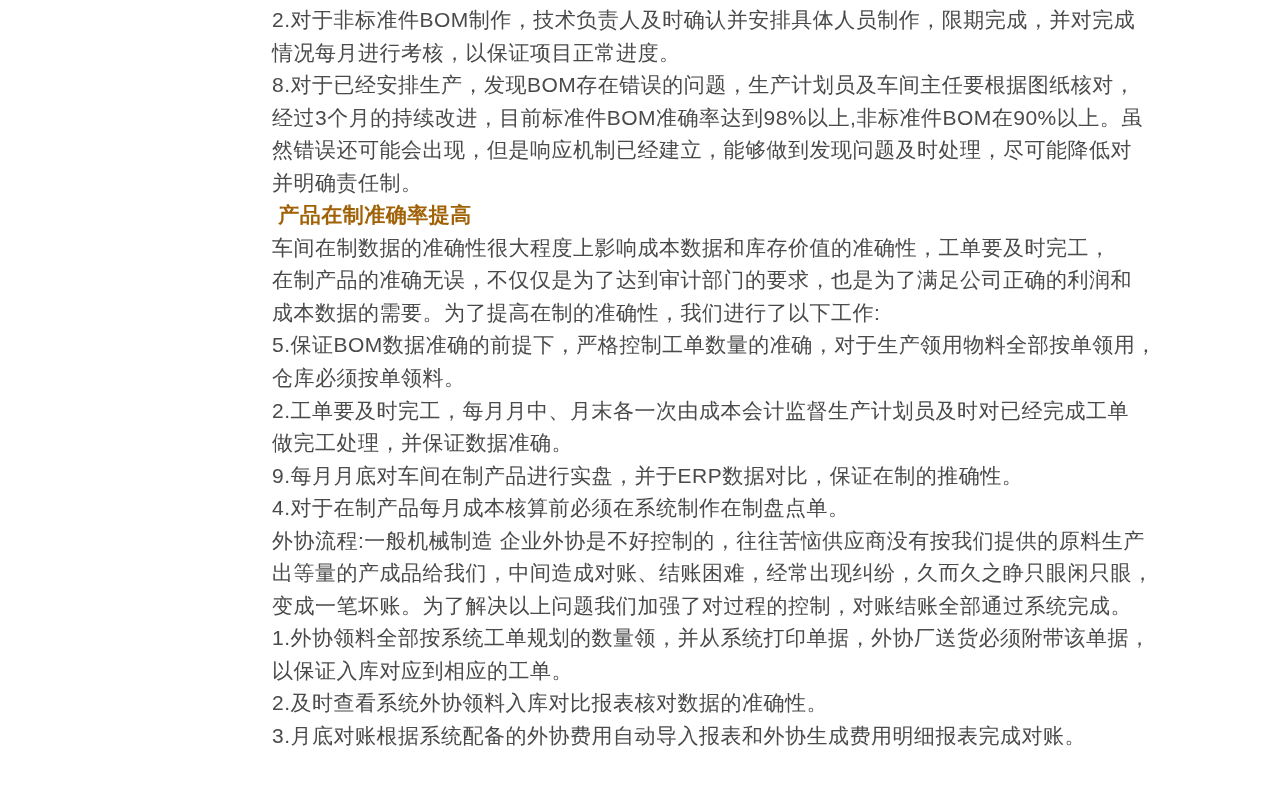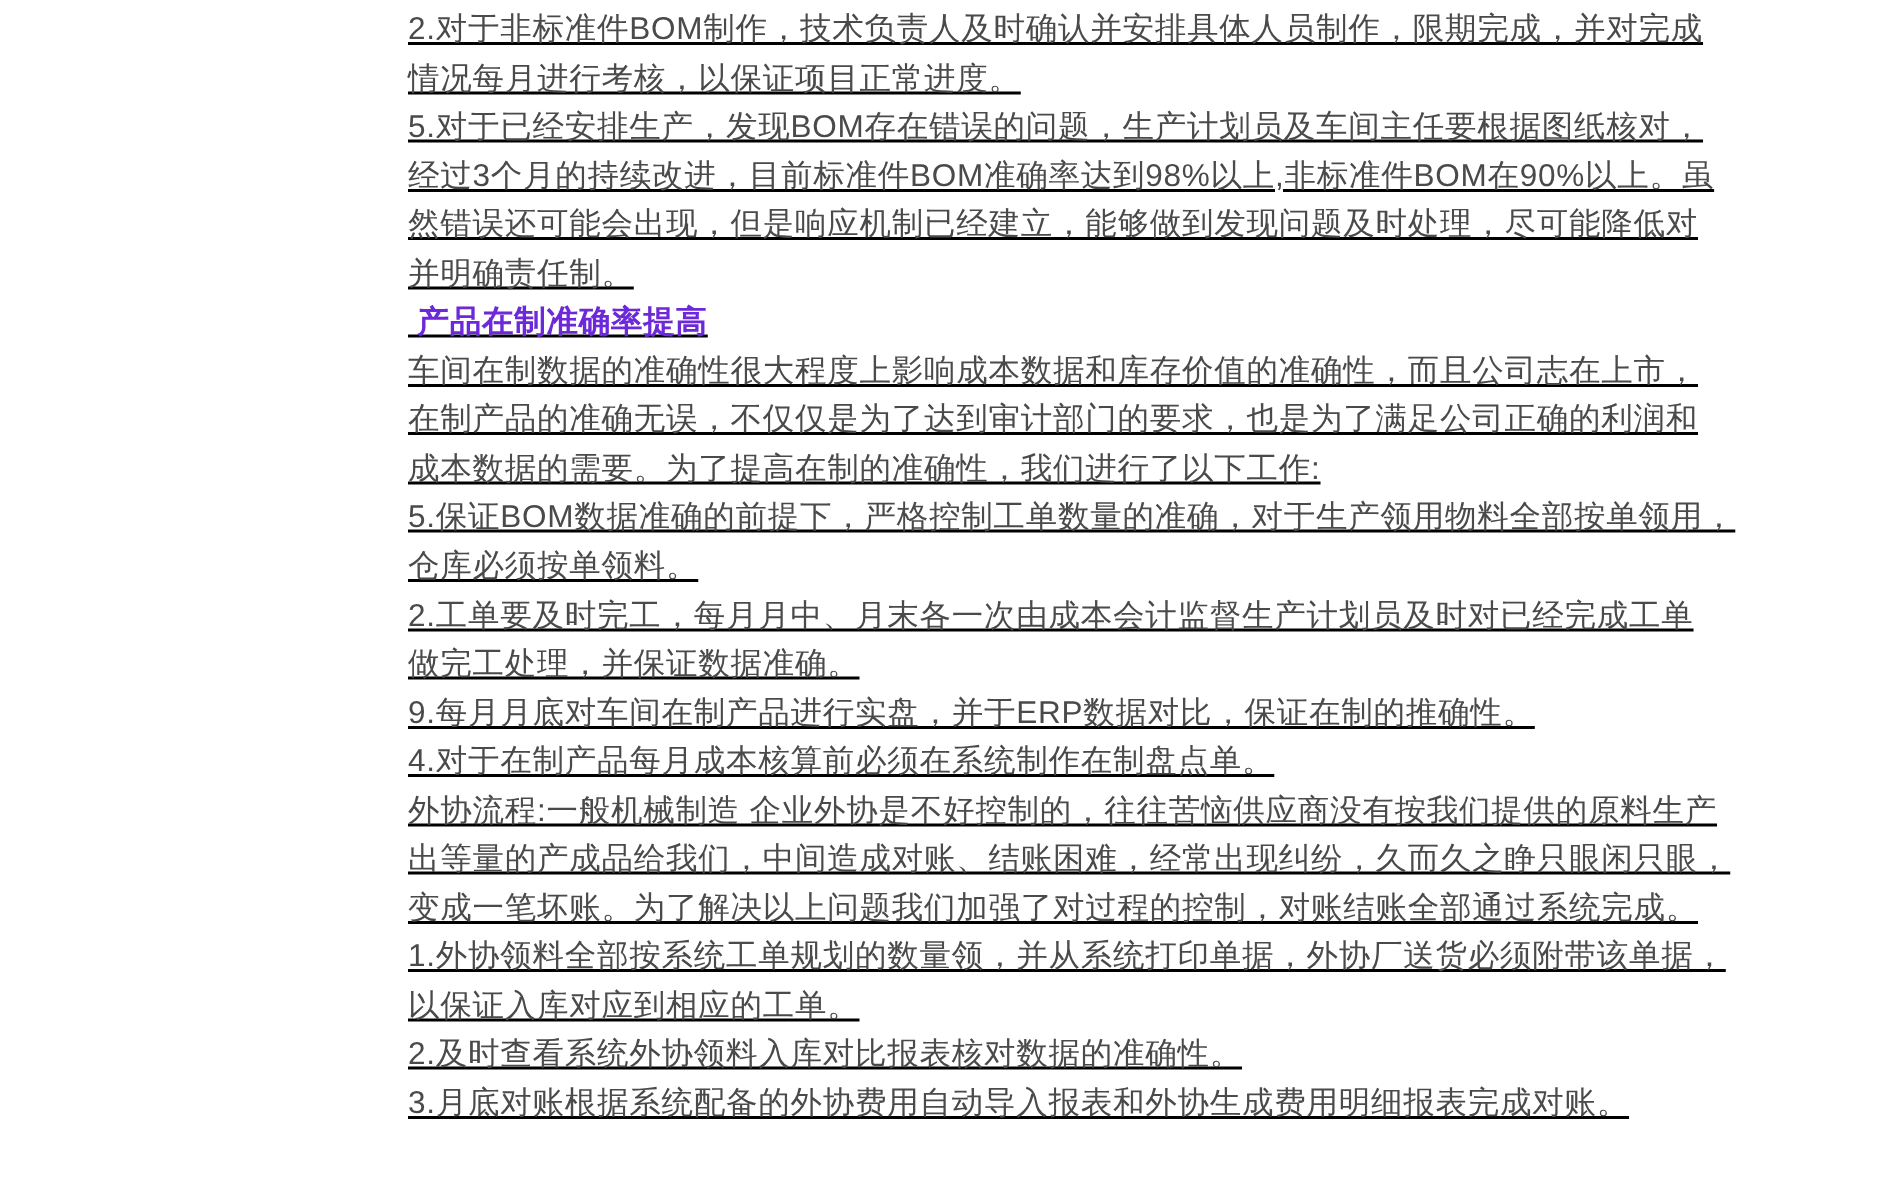--- a/index.html
+++ b/index.html
@@ -15,48 +15,47 @@
     width: 1264px;
     height: 785px;
     background: #ffffff;
     font-family: "Liberation Sans", "DejaVu Sans", sans-serif;
   }
   .text-column {
     position: absolute;
     left: 272px;
     top: 4px;
     width: 960px;
-    text-decoration: underline;
   }
   .line {
     font-size: 21px;
     line-height: 32.55px;
     height: 32.55px;
     color: #4a4a4a;
     white-space: pre;
     letter-spacing: 0.5px;
   }
   .line.heading {
     font-weight: bold;
-    color: #6d28d9;
+    color: #a16207;
   }
 </style>
 </head>
 <body>
 
 <div class="page">
   <div class="text-column">
     <div class="line">2.对于非标准件BOM制作，技术负责人及时确认并安排具体人员制作，限期完成，并对完成</div>
     <div class="line">情况每月进行考核，以保证项目正常进度。</div>
-    <div class="line">5.对于已经安排生产，发现BOM存在错误的问题，生产计划员及车间主任要根据图纸核对，</div>
+    <div class="line">8.对于已经安排生产，发现BOM存在错误的问题，生产计划员及车间主任要根据图纸核对，</div>
     <div class="line">经过3个月的持续改进，目前标准件BOM准确率达到98%以上,非标准件BOM在90%以上。虽</div>
     <div class="line">然错误还可能会出现，但是响应机制已经建立，能够做到发现问题及时处理，尽可能降低对</div>
     <div class="line">并明确责任制。</div>
     <div class="line heading"> 产品在制准确率提高</div>
-    <div class="line">车间在制数据的准确性很大程度上影响成本数据和库存价值的准确性，而且公司志在上市，</div>
+    <div class="line">车间在制数据的准确性很大程度上影响成本数据和库存价值的准确性，工单要及时完工，</div>
     <div class="line">在制产品的准确无误，不仅仅是为了达到审计部门的要求，也是为了满足公司正确的利润和</div>
     <div class="line">成本数据的需要。为了提高在制的准确性，我们进行了以下工作:</div>
     <div class="line">5.保证BOM数据准确的前提下，严格控制工单数量的准确，对于生产领用物料全部按单领用，</div>
     <div class="line">仓库必须按单领料。</div>
     <div class="line">2.工单要及时完工，每月月中、月末各一次由成本会计监督生产计划员及时对已经完成工单</div>
     <div class="line">做完工处理，并保证数据准确。</div>
     <div class="line">9.每月月底对车间在制产品进行实盘，并于ERP数据对比，保证在制的推确性。</div>
     <div class="line">4.对于在制产品每月成本核算前必须在系统制作在制盘点单。</div>
     <div class="line">外协流程:一般机械制造 企业外协是不好控制的，往往苦恼供应商没有按我们提供的原料生产</div>
     <div class="line">出等量的产成品给我们，中间造成对账、结账困难，经常出现纠纷，久而久之睁只眼闲只眼，</div>

